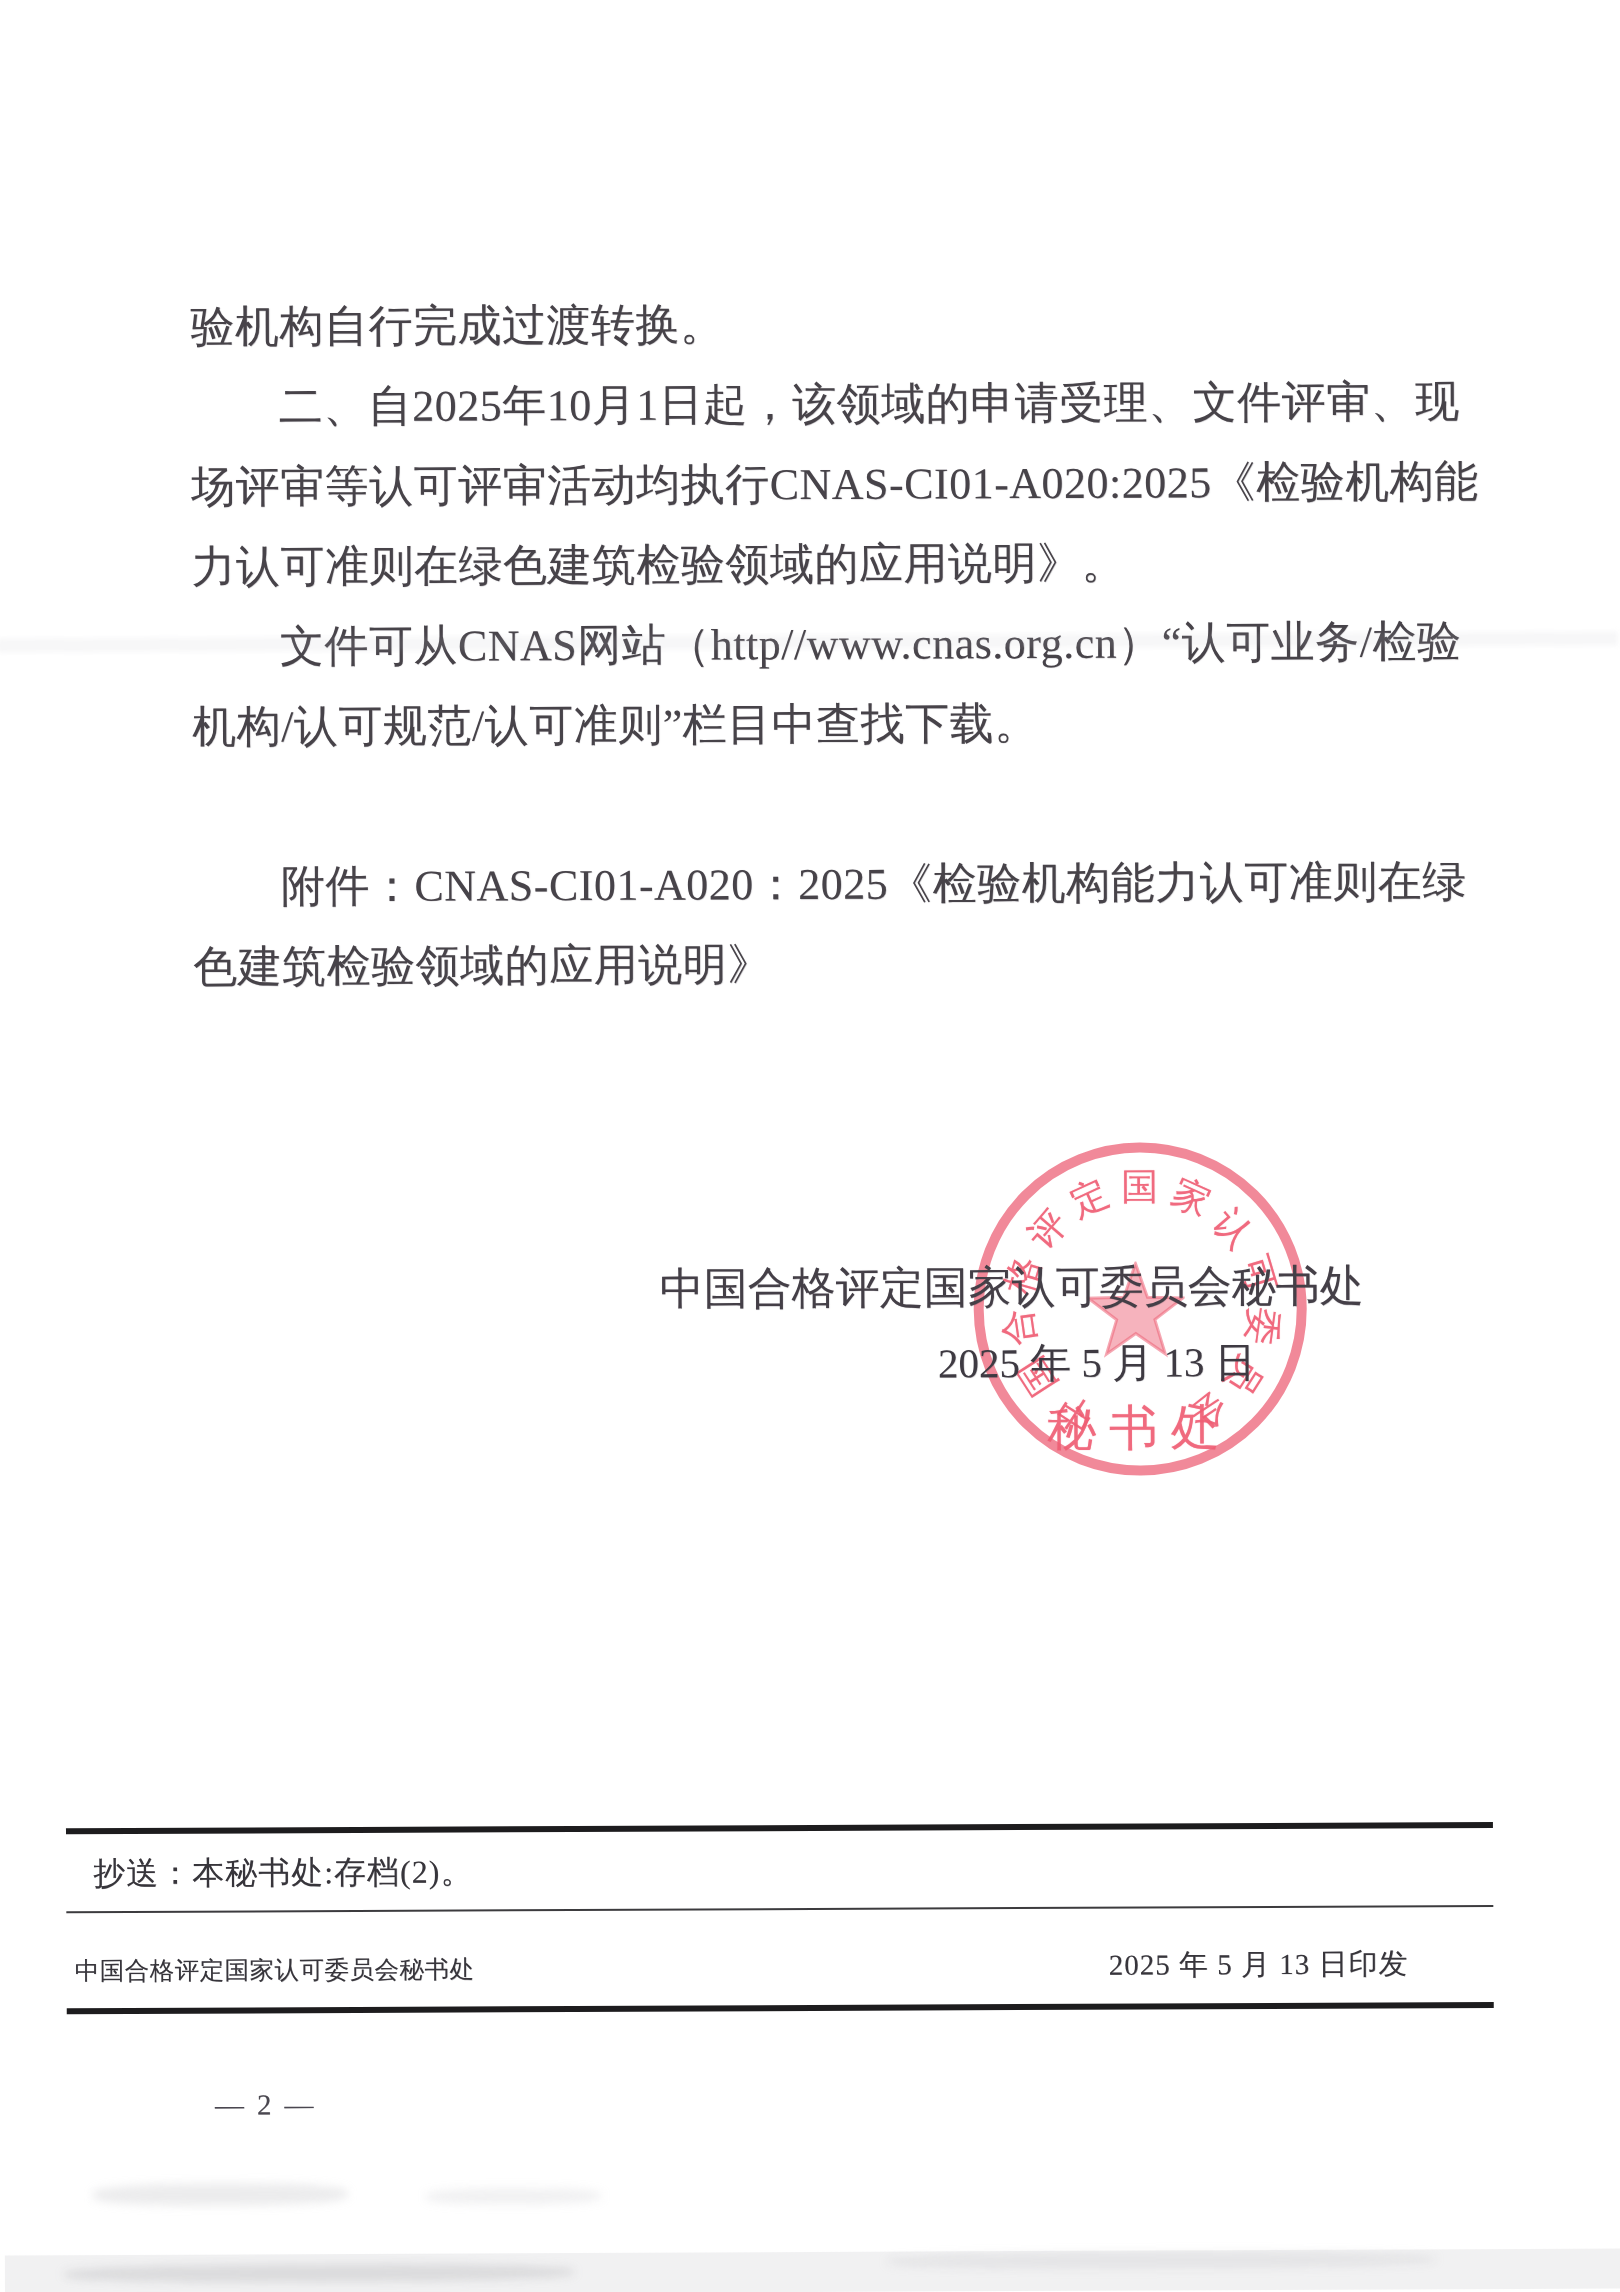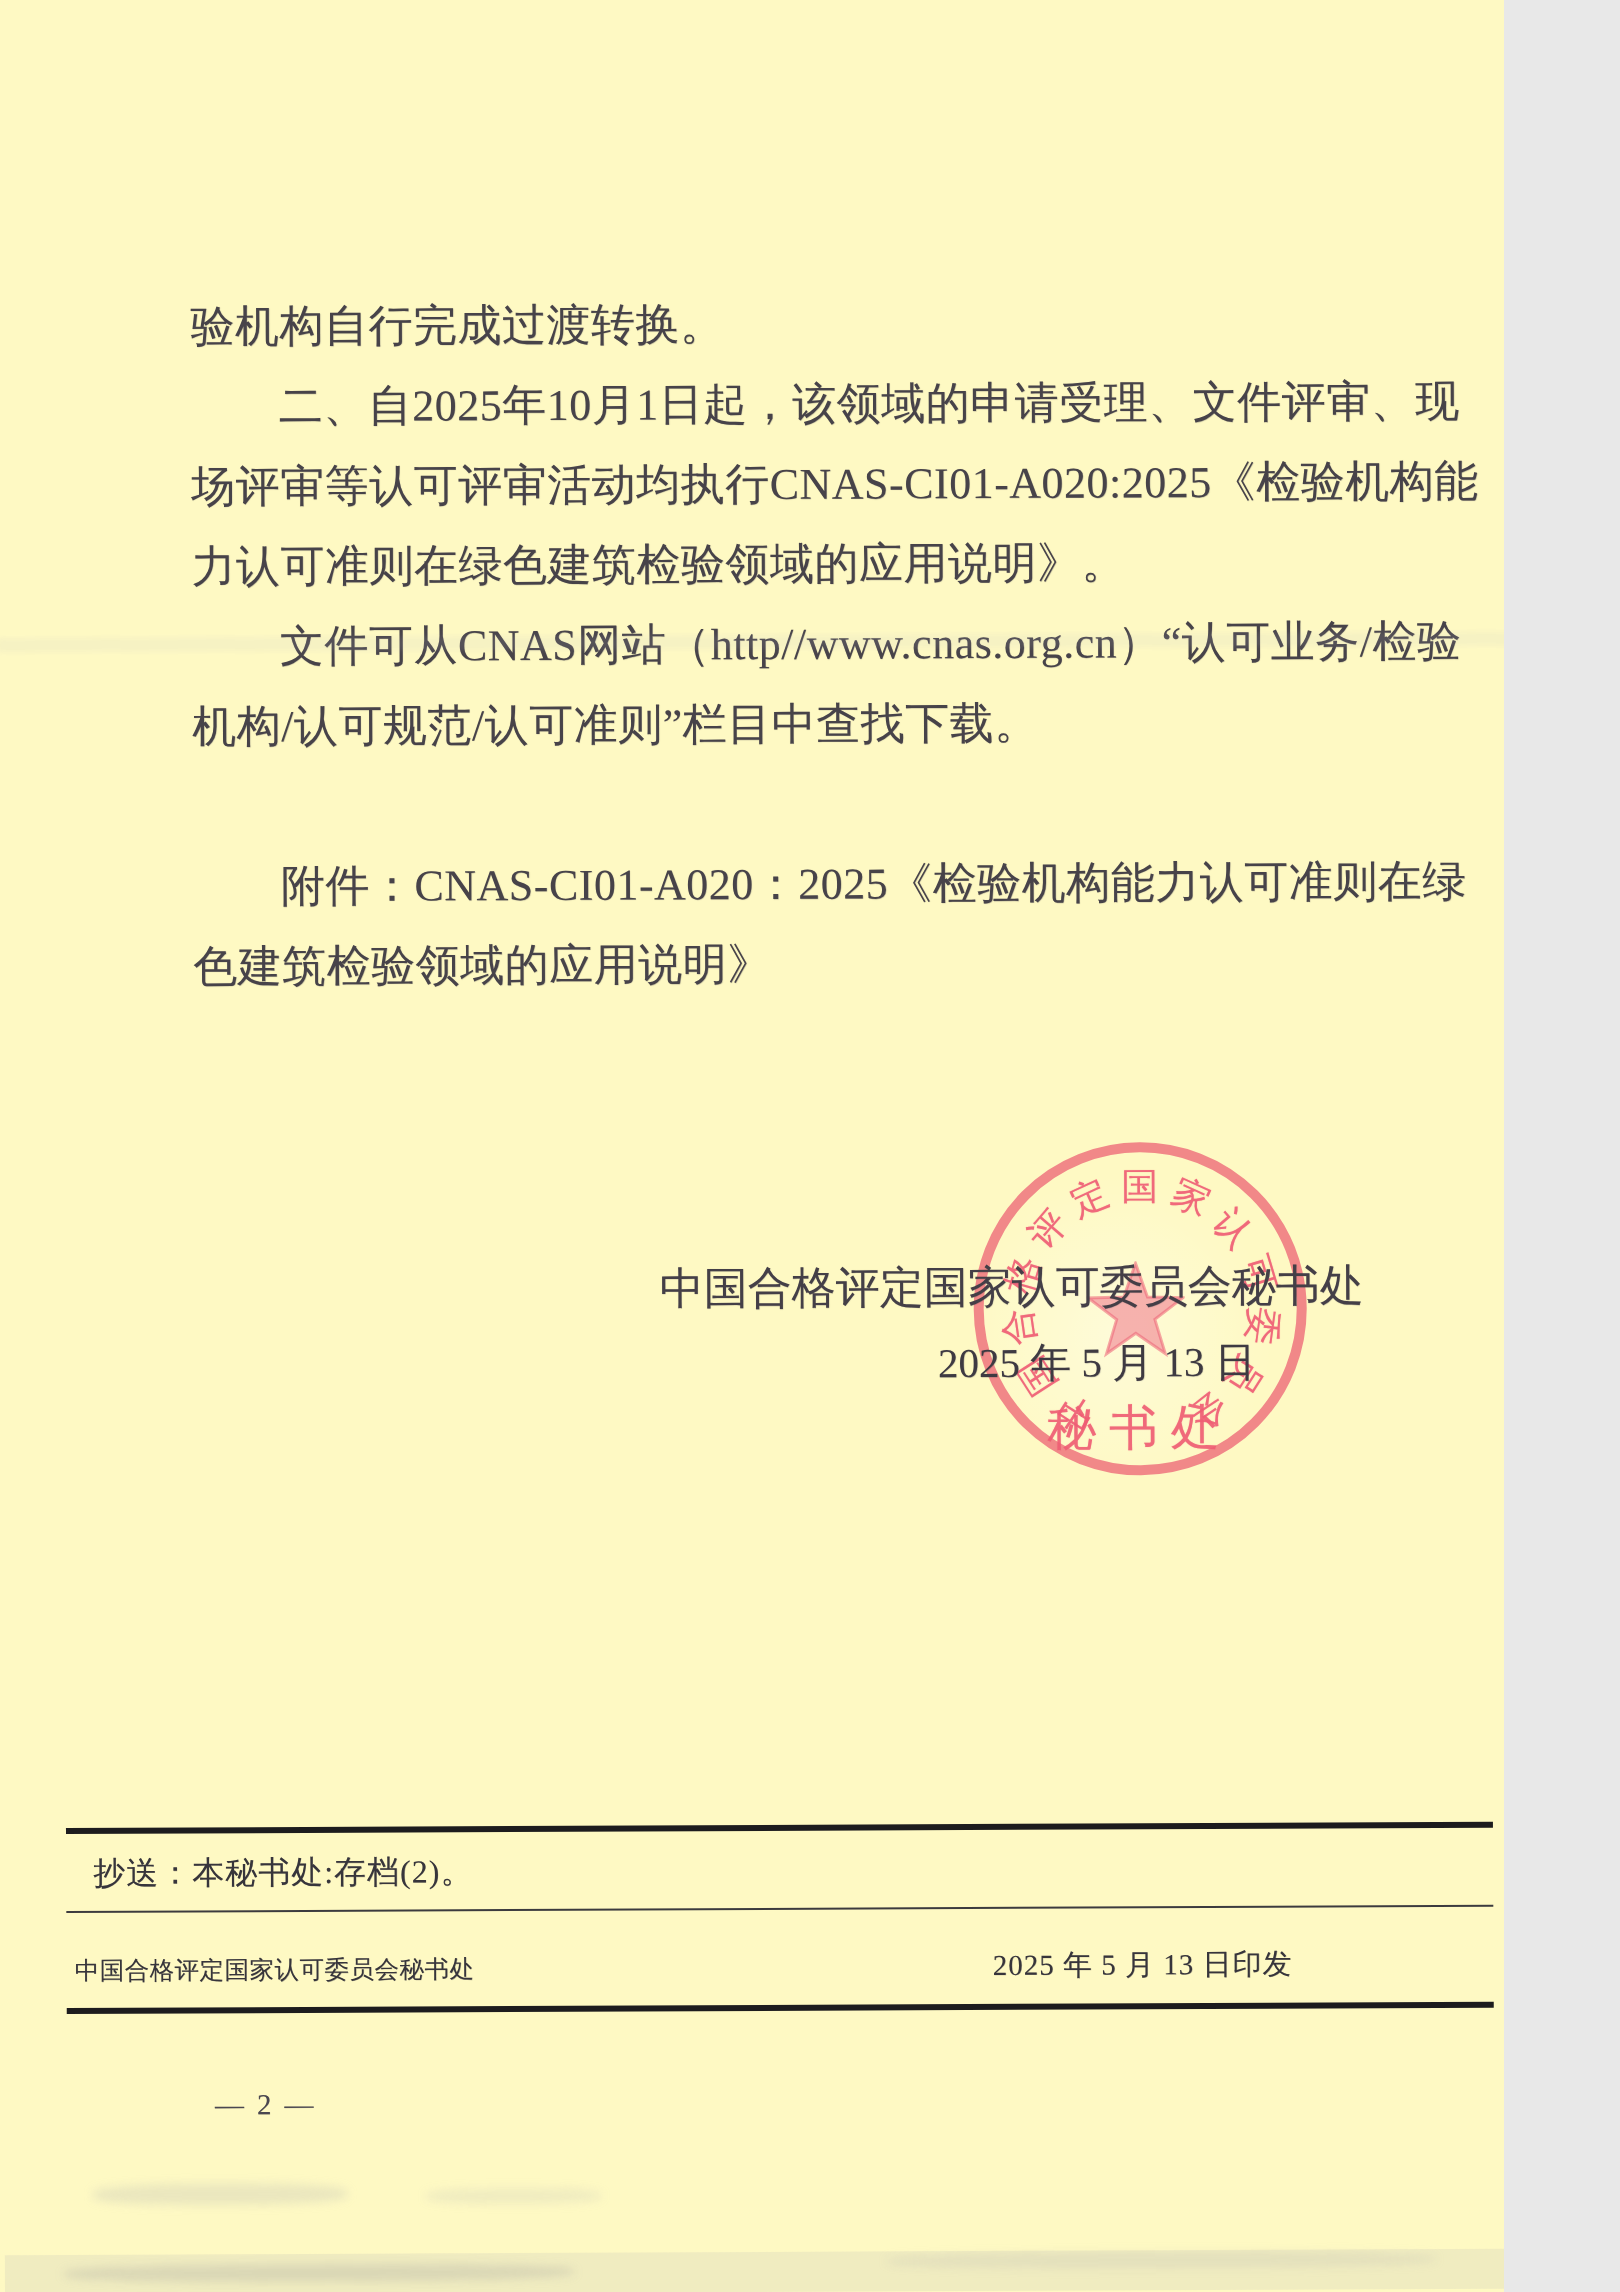--- a/index.html
+++ b/index.html
@@ -1,19 +1,19 @@
 <!DOCTYPE html>
 <html><head>
 <meta charset="utf-8">
 <style>
   html,body{margin:0;padding:0;background:#e8e8e8;}
   .page{
     position:relative;
-    width:1504px;height:2293px;
-    background:#fef9c3;
+    width:1620px;height:2293px;
+    background:#ffffff;
     overflow:hidden;
     font-family:"Liberation Serif","DejaVu Serif",serif;
   }
   .scan{
     position:absolute;inset:0;
     transform:rotate(-0.25deg);
     transform-origin:50% 50%;
   }
   
   .body-text{

